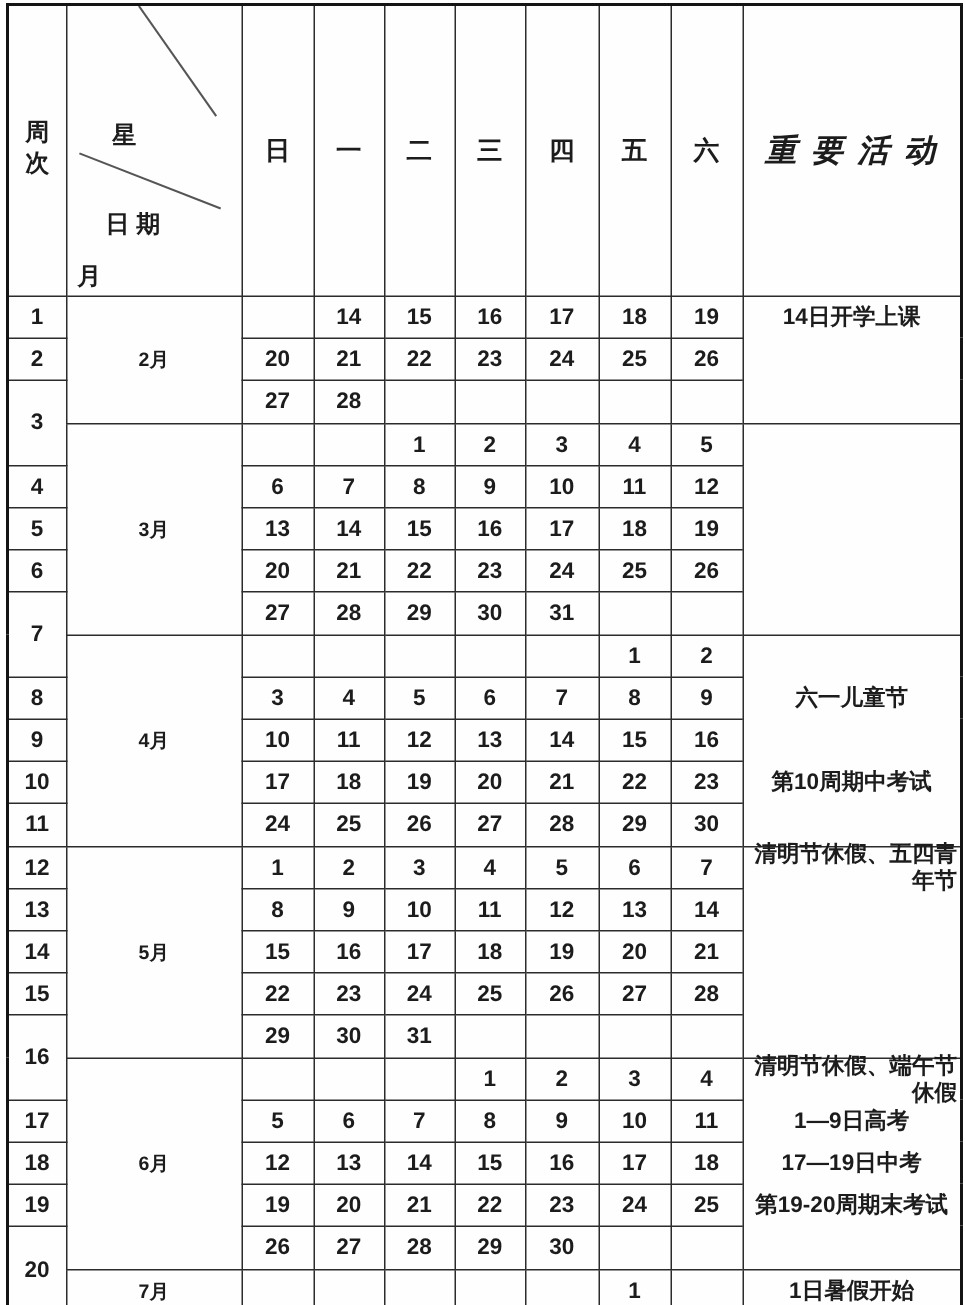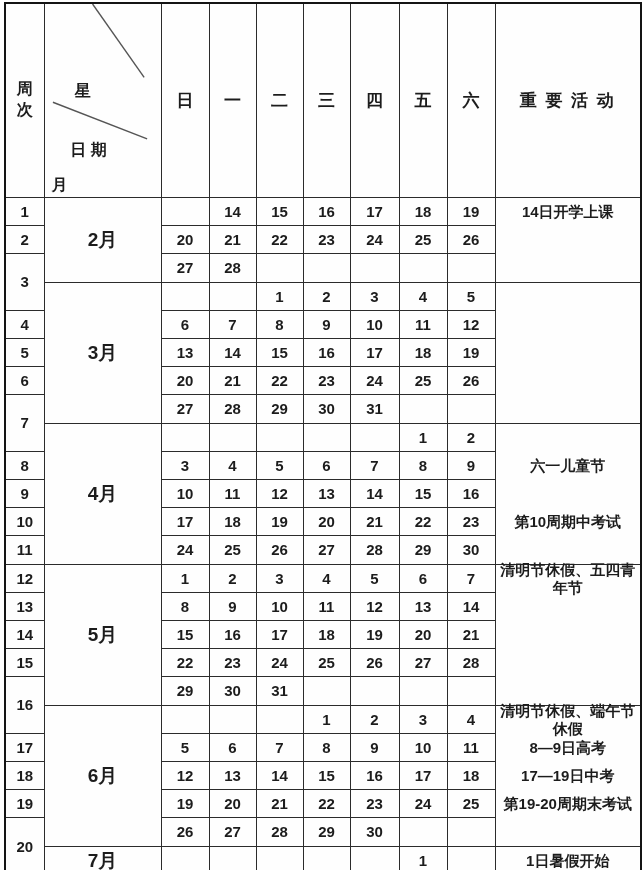--- a/index.html
+++ b/index.html
@@ -8,36 +8,36 @@
        -webkit-font-smoothing:antialiased;}
   .calendar-wrap{position:absolute;left:4px;top:2px;}
   table{border-collapse:collapse;table-layout:fixed;width:636px;
         border:2px solid #141414;background:#fefefe;}
   td,th{border:1px solid #2b2b2b;padding:0;margin:0;text-align:center;
         vertical-align:middle;font-weight:bold;color:#1c1c1c;overflow:visible;}
   thead tr{height:194px;}
   tbody tr{height:28px;}
   th.weekday{font-size:17px;}
   th.week-hdr{font-size:16px;line-height:1.3;}
-  th.activity-hdr{font-size:17px;letter-spacing:2px;}
+  th.activity-hdr{font-size:21px;letter-spacing:2px;font-style:italic;}
   .corner{position:relative;}
   .corner svg{position:absolute;left:0;top:0;width:100%;height:100%;}
   .corner .lbl{position:absolute;transform:translate(-50%,-50%);
                font-size:16px;white-space:nowrap;color:#1c1c1c;}
   .lbl-week{left:33%;top:45%;}
   .lbl-date{left:38%;top:76%;}
   .lbl-month{left:13%;top:94%;}
   td.week-cell{font-size:15px;}
-  td.month-cell{font-size:19px;}
+  td.month-cell{font-size:13px;}
   td.date-cell{font-size:15px;}
   td.act-cell{padding:0;vertical-align:top;}
   .act-stack{display:flex;flex-direction:column;width:100%;}
   .act-line{height:28px;flex:0 0 28px;display:flex;align-items:center;
             justify-content:center;font-size:15px;line-height:1.15;
-            text-align:center;padding:0 2px;box-sizing:border-box;}
+            text-align:right;padding:0 2px;box-sizing:border-box;}
 </style>
 </head>
 <body>
 
 <div class="calendar-wrap">
   <table>
     <colgroup>
       <col style="width:39px">
         <col style="width:117px">
       <col style="width:48px">
@@ -293,21 +293,21 @@
           <td class="date-cell"></td>
           <td class="date-cell"></td>
           <td class="date-cell"></td>
           <td class="date-cell">1</td>
           <td class="date-cell">2</td>
           <td class="date-cell">3</td>
           <td class="date-cell">4</td>
           <td class="act-cell" rowspan="5">
             <div class="act-stack">
               <div class="act-line">清明节休假、端午节休假</div>
-              <div class="act-line">8—9日高考</div>
+              <div class="act-line">1—9日高考</div>
               <div class="act-line">17—19日中考</div>
               <div class="act-line">第19-20周期末考试</div>
               <div class="act-line"></div>
             </div>
           </td>
         </tr>
         <tr>
           <td class="week-cell" rowspan="1">17</td>
           <td class="date-cell">5</td>
           <td class="date-cell">6</td>

